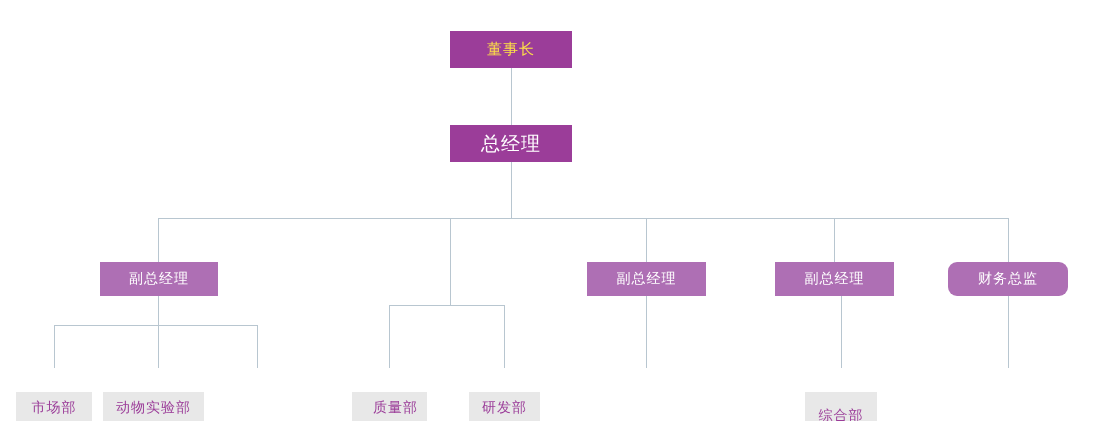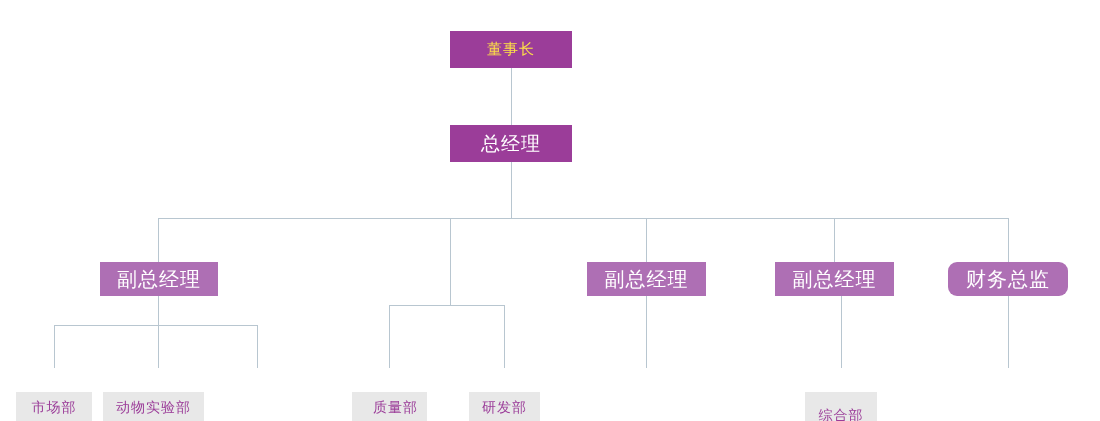--- a/index.html
+++ b/index.html
@@ -34,21 +34,21 @@
     font-size: 15px;
   }
   .node.level-2 {
     background: #9b3d99;
     color: #ffffff;
     font-size: 19px;
   }
   .node.level-3 {
     background: #ae6fb4;
     color: #ffffff;
-    font-size: 20px;
+    font-size: 14px;
   }
   .node.level-4 {
     background: #e8e8e8;
     color: #9b3d99;
     font-size: 14px;
     margin-top: 24px;
   }
   .connector {
     position: absolute;
     background: #b8c6d0;

